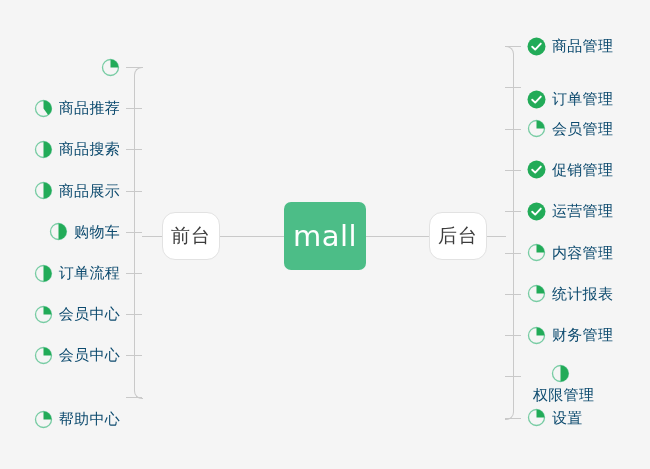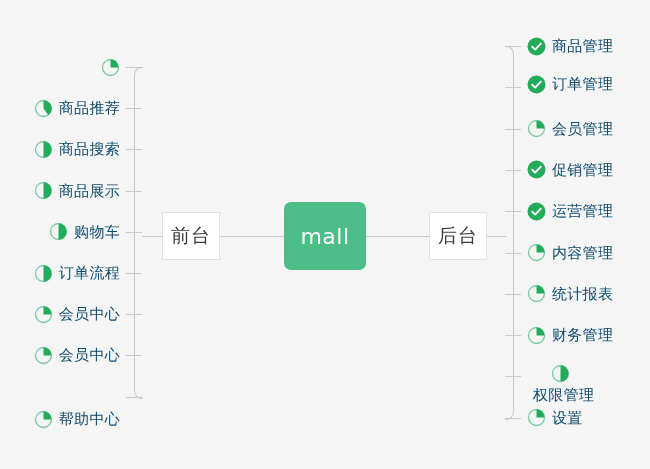--- a/index.html
+++ b/index.html
@@ -105,30 +105,30 @@
   .node {
     position: absolute;
     display: flex;
     align-items: center;
     justify-content: center;
     box-sizing: border-box;
   }
   .node-sub {
     background: #ffffff;
     border: 1px solid #e2e2e2;
-    border-radius: 0;
+    border-radius: 13px;
     color: #3c3c3c;
     font-size: 19px;
     letter-spacing: 1px;
   }
   .node-root {
     background: #4cbd87;
     border-radius: 7px;
     color: #ffffff;
-    font-size: 22px;
+    font-size: 29px;
     letter-spacing: 0.5px;
   }
 </style>
 </head>
 <body>
 
 <div id="mindmap">
 
   <div id="left-connectors">
       <div class="stub" style="top: 67px; width: 16px; left: 126px;"></div>
@@ -242,21 +242,21 @@
   <div class="branch branch-right" id="right-branch">
       <div class="leaf leaf-right" style="top: 34px;">
         <span style="display: flex;">
           <svg class="status-icon" viewBox="0 0 19 19" xmlns="http://www.w3.org/2000/svg">
       <circle cx="9.5" cy="9.5" r="9" fill="#22ab58"></circle>
       <path d="M 5.2 9.7 L 8.2 12.6 L 13.8 6.6" fill="none" stroke="#ffffff" stroke-width="1.9" stroke-linecap="round" stroke-linejoin="round"></path>
     </svg>
         </span>
         <span class="leaf-label">商品管理</span>
       </div>
-      <div class="leaf leaf-right" style="top: 72px;">
+      <div class="leaf leaf-right" style="top: 87px;">
         <span style="display: flex;">
           <svg class="status-icon" viewBox="0 0 19 19" xmlns="http://www.w3.org/2000/svg">
       <circle cx="9.5" cy="9.5" r="9" fill="#22ab58"></circle>
       <path d="M 5.2 9.7 L 8.2 12.6 L 13.8 6.6" fill="none" stroke="#ffffff" stroke-width="1.9" stroke-linecap="round" stroke-linejoin="round"></path>
     </svg>
         </span>
         <span class="leaf-label">订单管理</span>
       </div>
       <div class="leaf leaf-right" style="top: 116.6px;">
         <span style="display: flex;">

